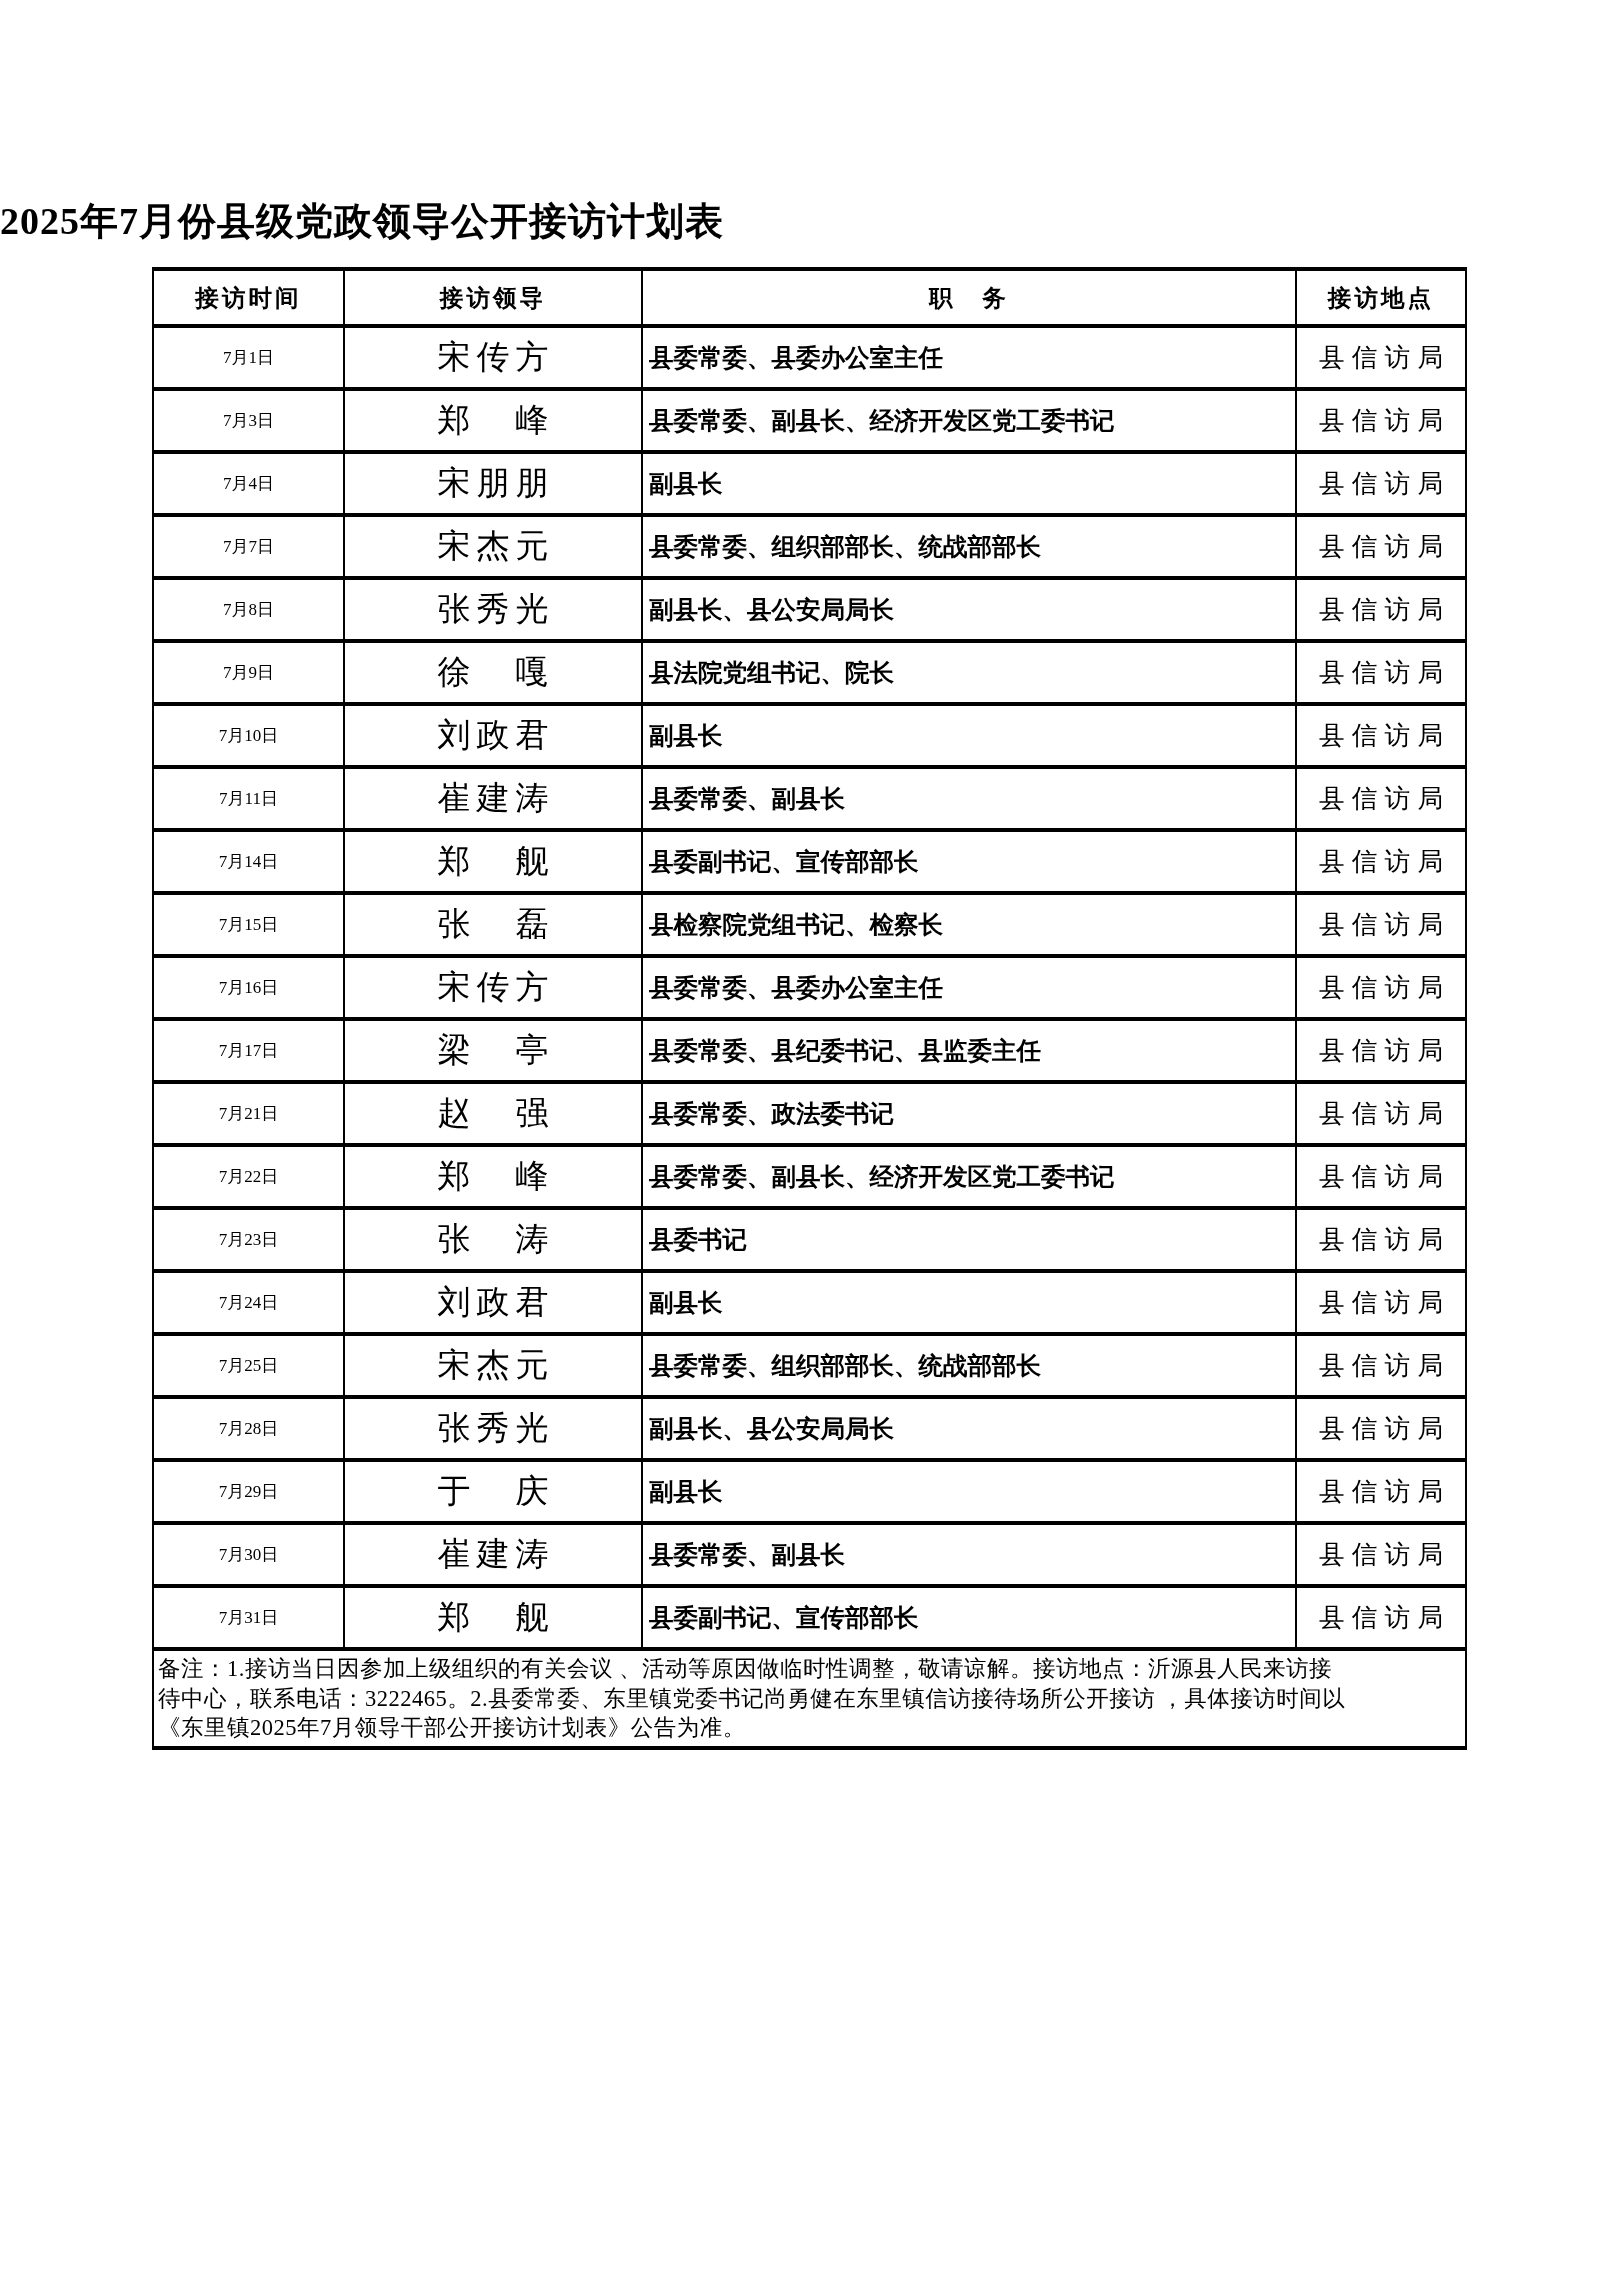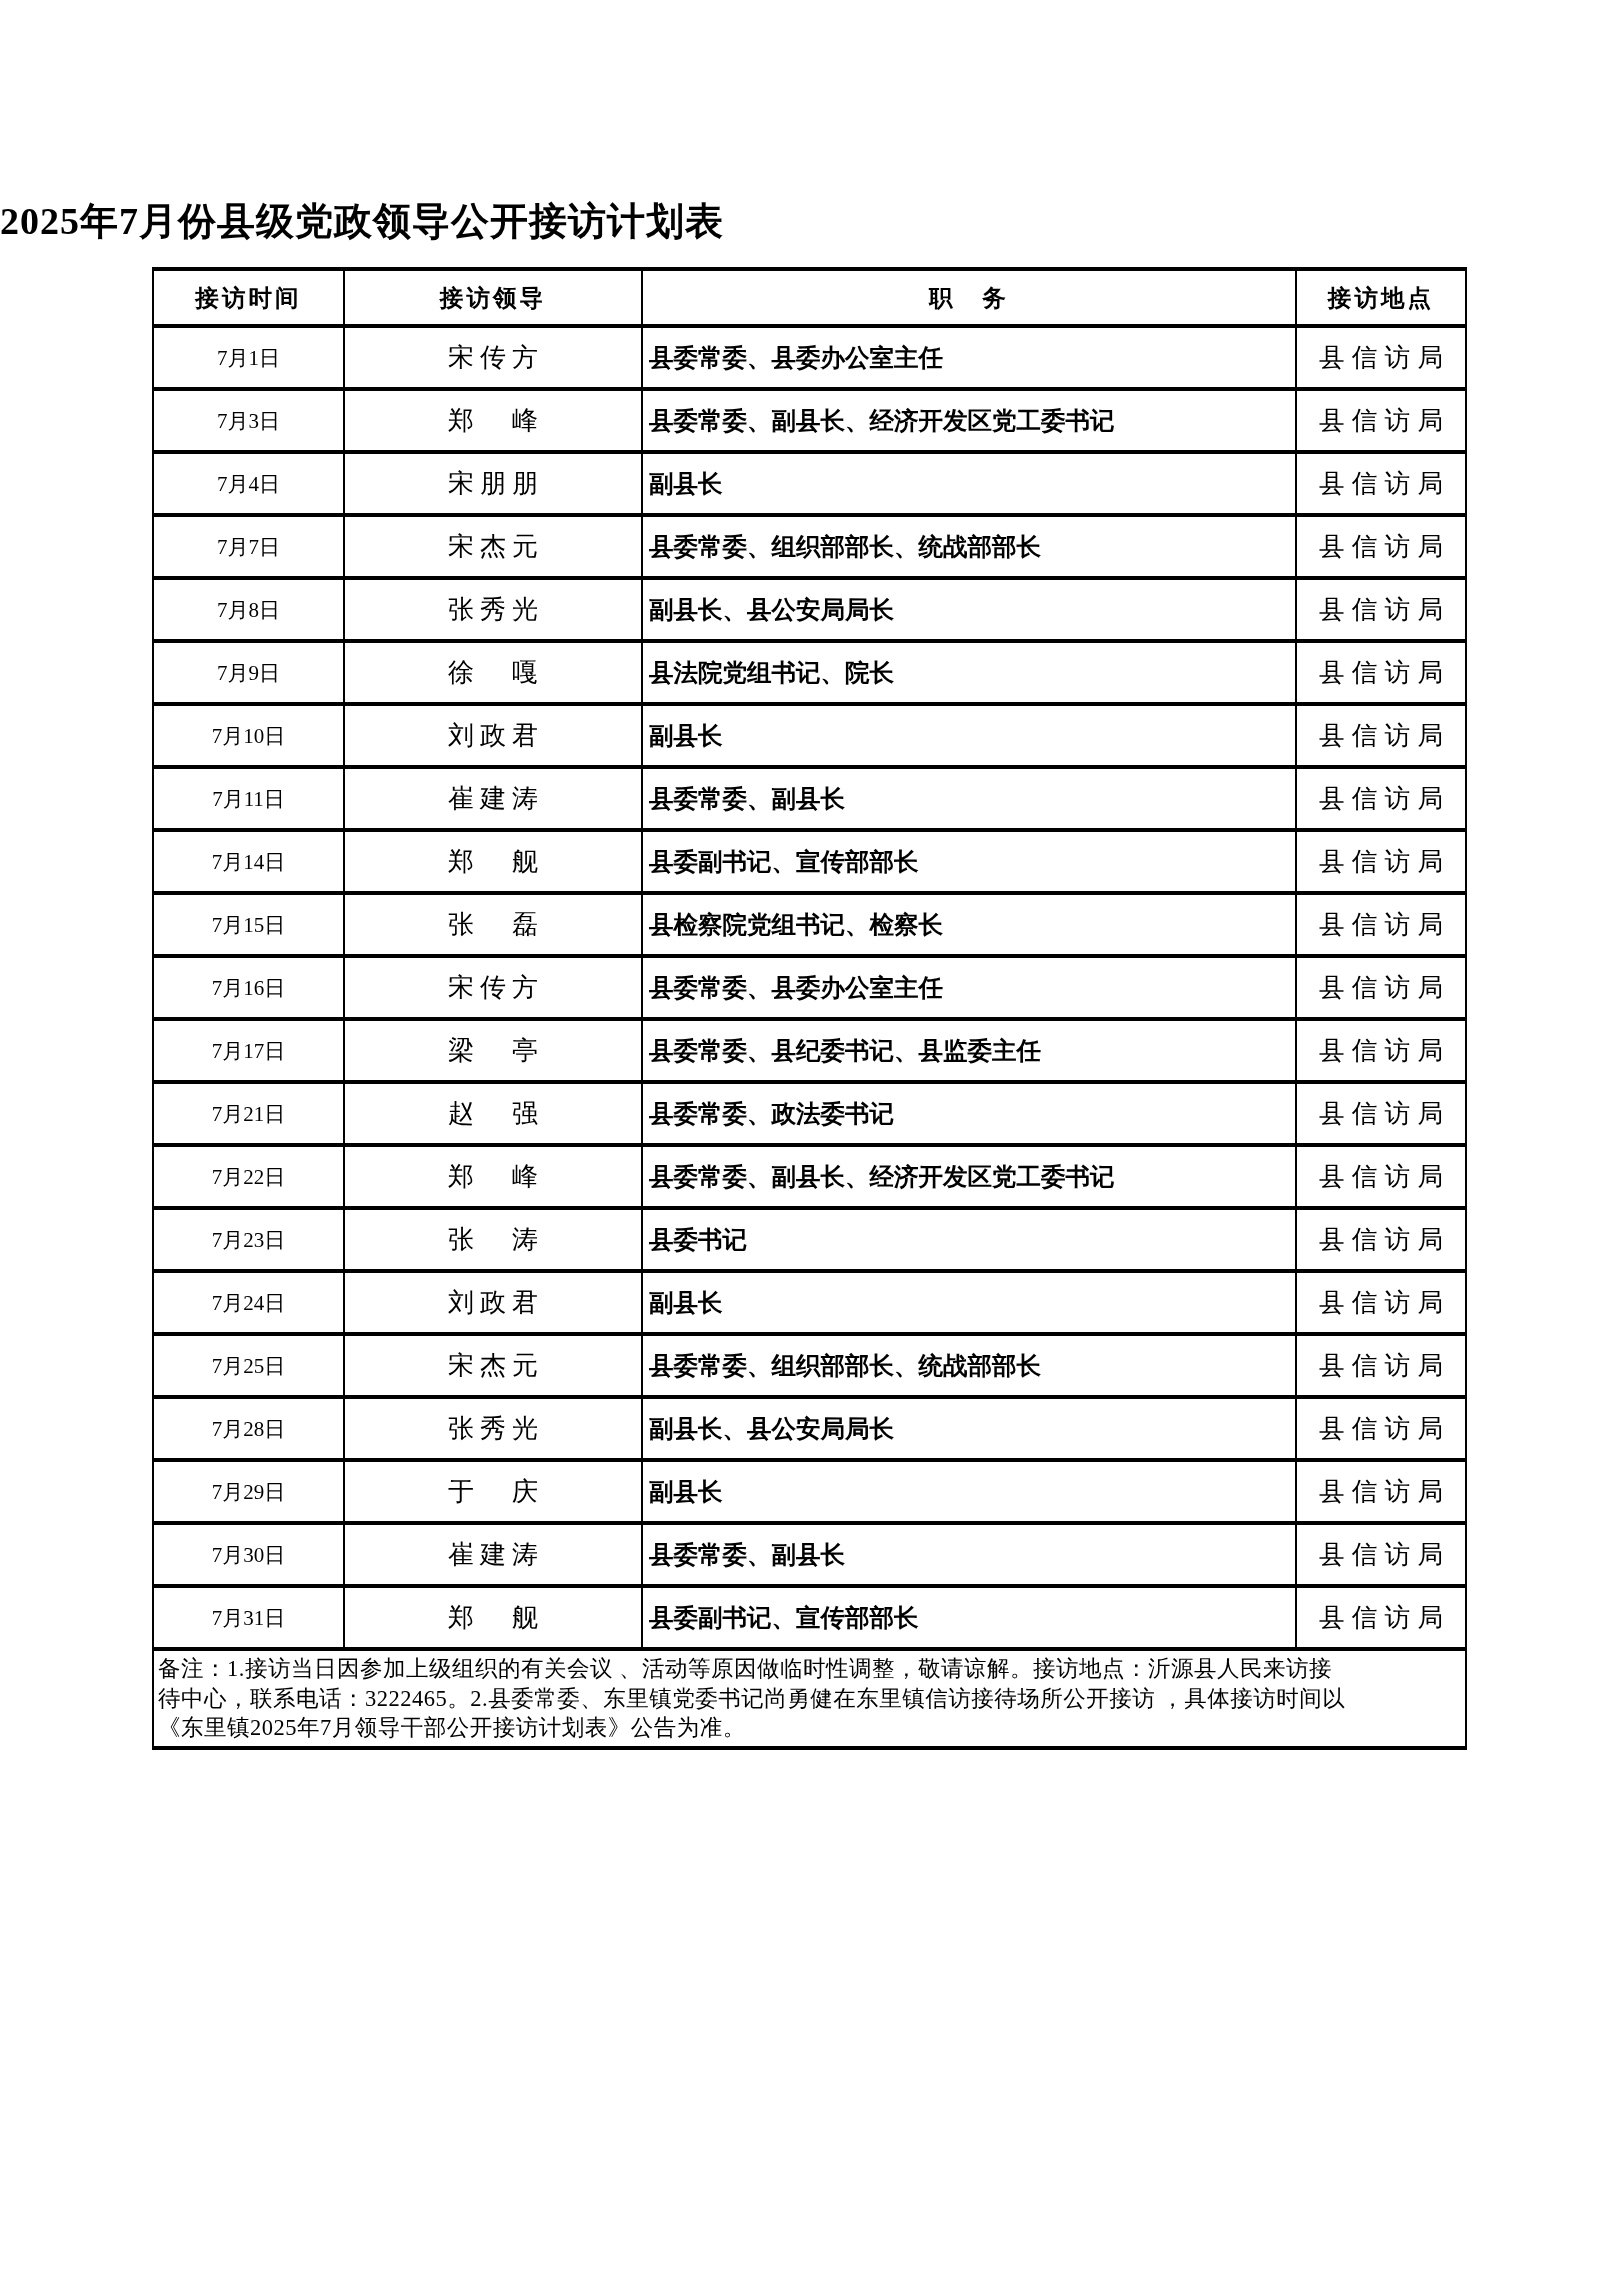--- a/index.html
+++ b/index.html
@@ -45,25 +45,25 @@
   table.schedule thead th {
     height:51px;
     font-size:23.5px;
     font-weight:bold;
     text-align:center;
     letter-spacing:3.1px;
   }
   table.schedule tbody td { height:57px; }
   td.c-date {
     text-align:center;
-    font-size:21px;
+    font-size:17px;
   }
   td.c-name {
     text-align:center;
-    font-size:26px;
+    font-size:33px;
     letter-spacing:6.1px;
     text-indent:6.1px;
   }
   td.c-position {
     text-align:left;
     font-size:24.5px;
     padding-left:6.1px;
     font-weight:bold;
   }
   td.c-location {

